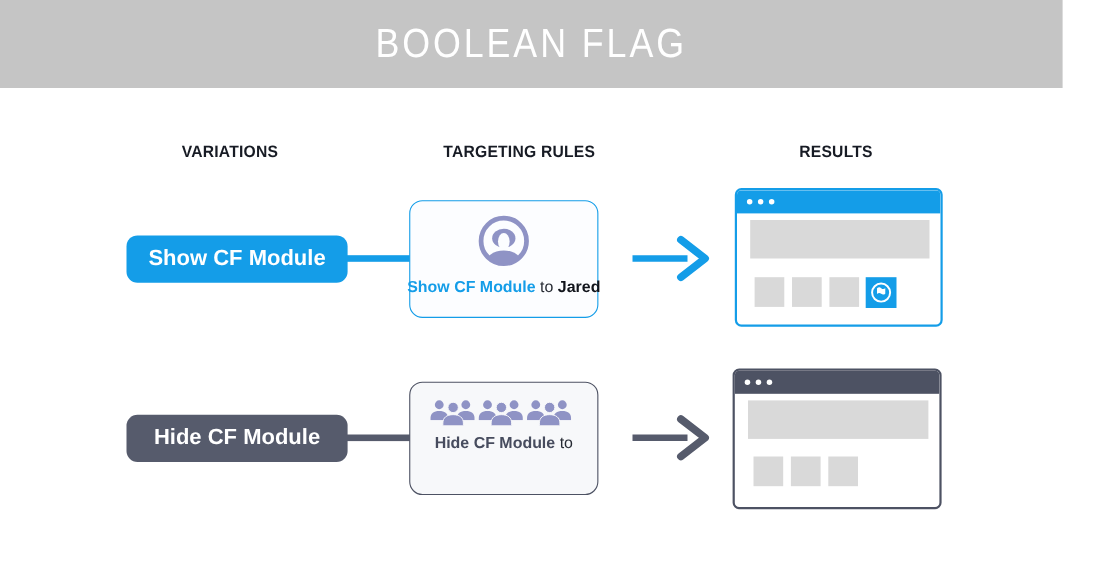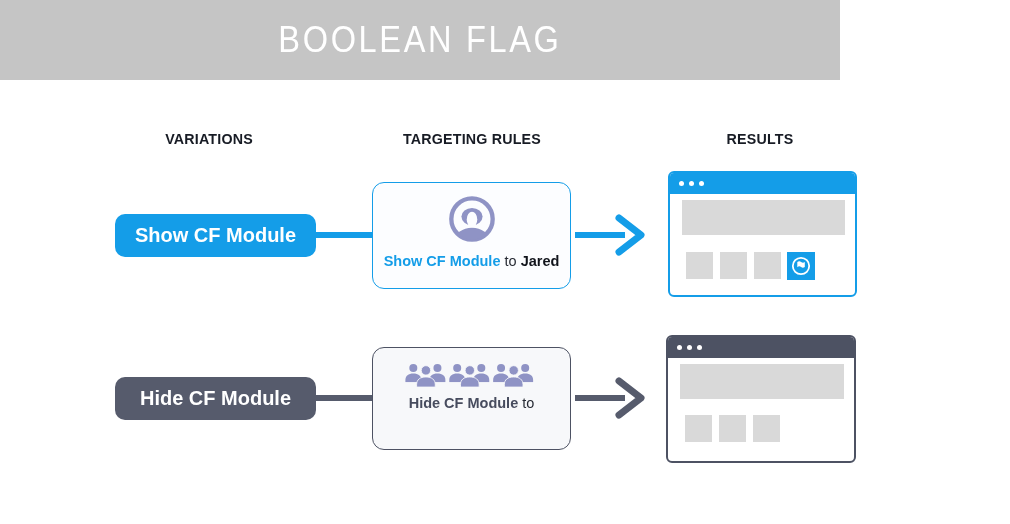--- a/index.html
+++ b/index.html
@@ -1,21 +1,21 @@
 <!DOCTYPE html>
 <html><head>
 <meta charset="utf-8">
 <style>
   * { margin:0; padding:0; box-sizing:border-box; }
   html,body { background:#ffffff; }
   body { font-family:"Liberation Sans", sans-serif; }
   .stage { position:relative; width:1010px; height:524px; background:#ffffff; overflow:hidden; }
 
   
-  .banner { position:absolute; left:0; top:0; width:840px; height:80px; background:#c5c5c5;
+  .banner { position:absolute; left:0; top:0; width:966px; height:80px; background:#c5c5c5;
             display:flex; align-items:center; justify-content:center; }
   .banner-text { color:#ffffff; font-size:37px; font-weight:400; letter-spacing:3px;
                  transform:scaleX(0.88); transform-origin:center; white-space:nowrap; }
 
   
   .col-head { position:absolute; top:130px; width:200px; text-align:center;
               font-size:15px; font-weight:700; color:#171b24; letter-spacing:0.2px;
               transform:scaleX(0.95); transform-origin:center; }
   .col-variations { left:109px; }
   .col-targeting  { left:372px; }
@@ -27,21 +27,21 @@
           color:#ffffff; font-size:20px; font-weight:700; }
   .pill-blue { top:214px; background:#149de8; }
   .pill-dark { top:377px; background:#565b6c; }
 
   
   .conn { position:absolute; left:314px; width:60px; height:6px; }
   .conn-blue { top:232px; background:#149de8; }
   .conn-dark { top:395px; background:#565b6c; }
 
   
-  .card { position:absolute; left:372px; width:199px; border-radius:12px;
+  .card { position:absolute; left:372px; width:172px; border-radius:12px;
           display:flex; flex-direction:column; align-items:center; }
   .card-blue { top:182px; height:107px; background:#fcfdff; border:1.5px solid #149de8; }
   .card-dark { top:347px; height:103px; background:#f7f8fa; border:1.5px solid #4d5263;align-items:center; }
   .rule-icon { margin-top:11px; }
   .crowd-icon { margin-top:14px; }
   .rule-line { font-size:14.5px; color:#262a33; white-space:nowrap; text-align:center; }
   .card-blue .rule-line { margin-top:9px; }
   .card-dark .rule-line { margin-top:5px; line-height:20px; }
   .flag-blue { color:#149de8; font-weight:700; }
   .flag-dark { color:#474c5e; font-weight:700; }

